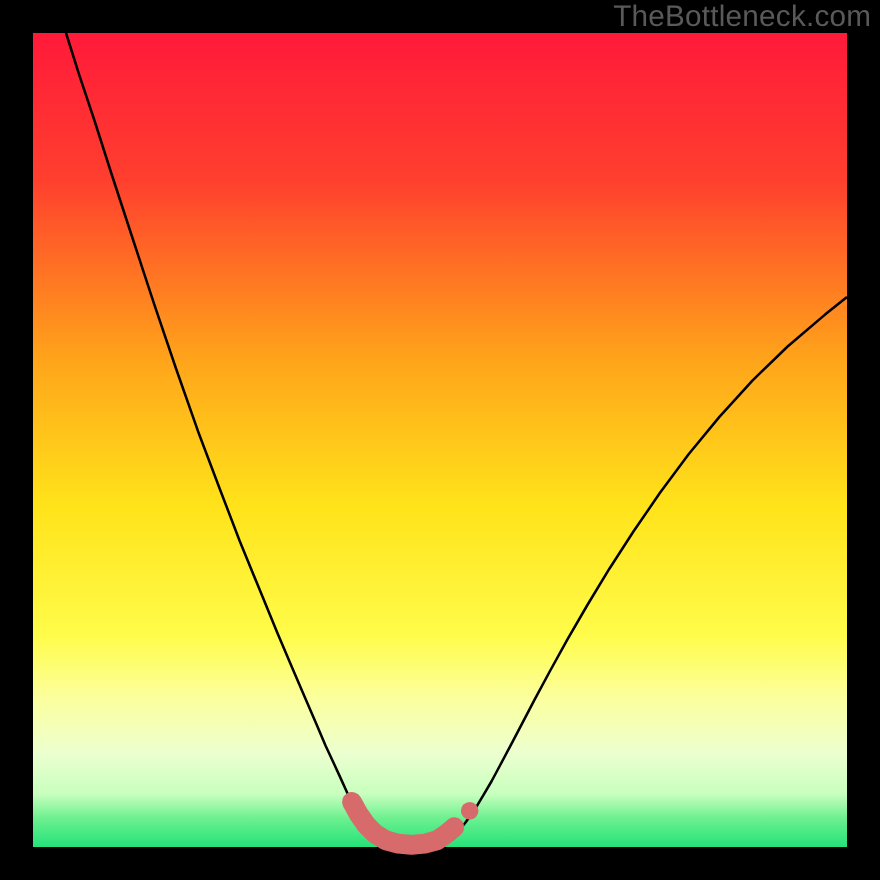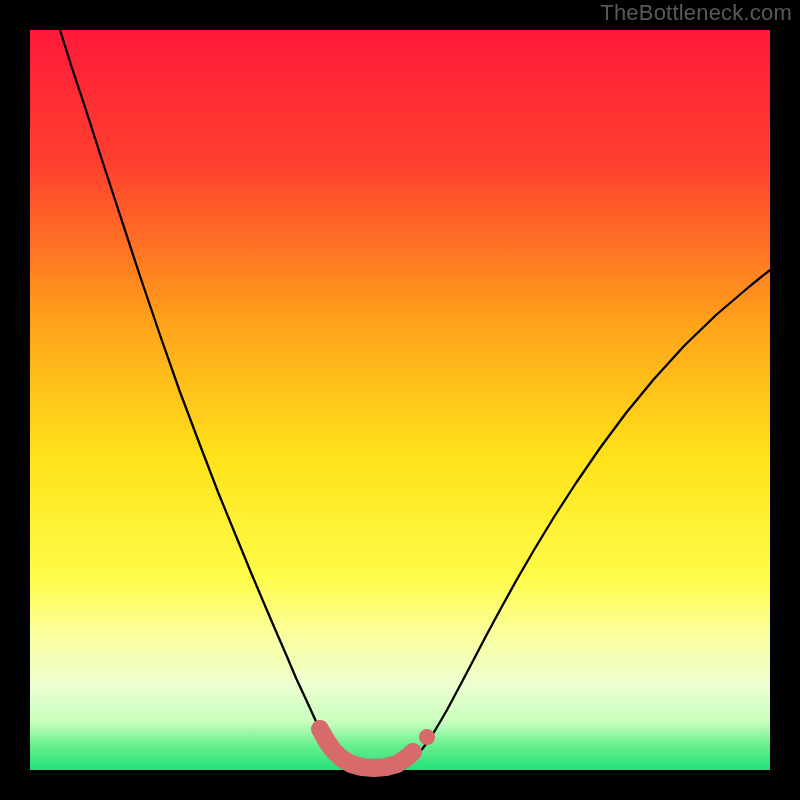--- a/index.html
+++ b/index.html
@@ -13,21 +13,21 @@
   .container {
     position: relative;
     width: 800px;
     height: 800px;
   }
   .watermark {
     position: absolute;
     top: 0px;
     right: 8px;
     font-family: Arial, Helvetica, sans-serif;
-    font-size: 22px;
+    font-size: 27px;
     color: #595959;
     z-index: 10;
     letter-spacing: 0.2px;
   }
   svg {
     position: absolute;
     top: 0;
     left: 0;
   }
 </style>

